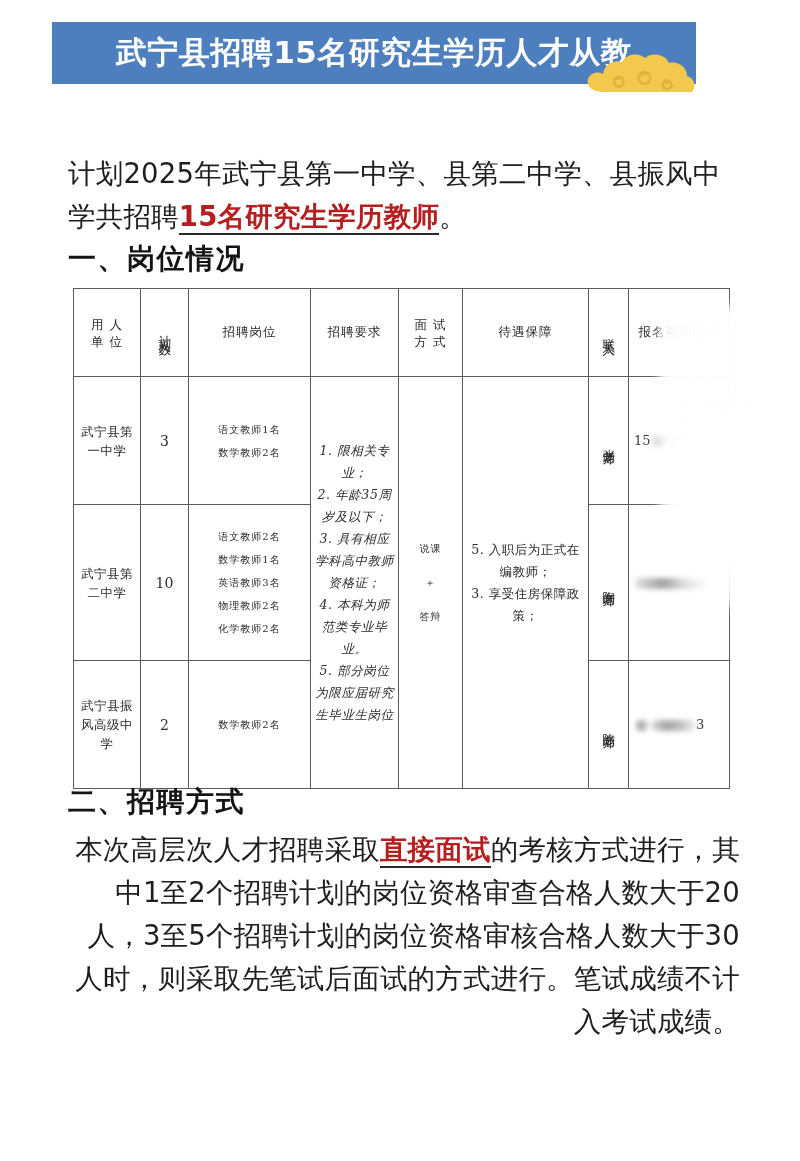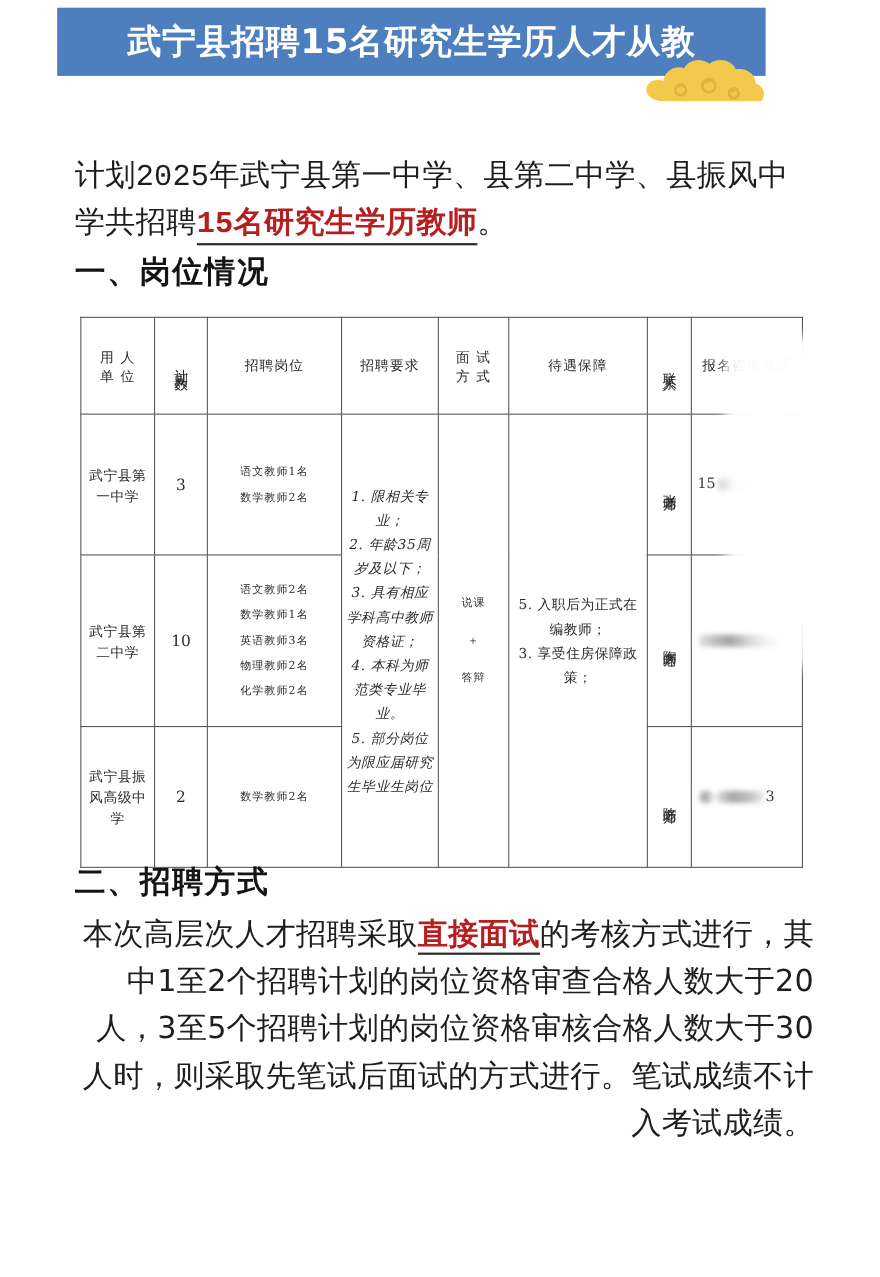--- a/index.html
+++ b/index.html
@@ -15,21 +15,21 @@
     position: relative;
     font-family: "Liberation Sans", "DejaVu Sans", sans-serif;
     color: #1c1c1c;
     overflow: hidden;
   }
 
   
   .banner-wrap {
     position: absolute;
     left: 52px;
-    top: 7px;
+    top: 22px;
     width: 644px;
     height: 62px;
   }
   .banner {
     position: absolute;
     left: 0;
     top: 0;
     width: 644px;
     height: 62px;
     background: #4d7ebd;
@@ -64,40 +64,40 @@
     position: absolute;
     left: 68px;
     width: 672px;
     font-size: 27.5px;
     line-height: 43px;
     color: #1e1e1e;
     letter-spacing: 0.2px;
     font-family: "DejaVu Sans", "Liberation Sans", sans-serif;
     text-align: left;
   }
-  .intro { top: 140px; font-family: Liberation Mono, monospace; }
+  .intro { top: 152px; }
   .body2 { top: 828px; text-align: right; }
 
   .hl {
     color: #b51f1f;
     font-weight: bold;
     border-bottom: 2.5px solid #2a2a2a;
     padding-bottom: 1px;
   }
 
   .heading {
     position: absolute;
     left: 68px;
     font-size: 28px;
     font-weight: bold;
     color: #141414;
     letter-spacing: 1.5px;
     font-family: "DejaVu Sans", "Liberation Sans", sans-serif;
   }
-  .heading-1 { top: 228px; }
+  .heading-1 { top: 240px; }
   .heading-2 { top: 783px; }
 
   
   .table-wrap {
     position: absolute;
     left: 73px;
     top: 288px;
     width: 656px;
     height: 470px;
   }

